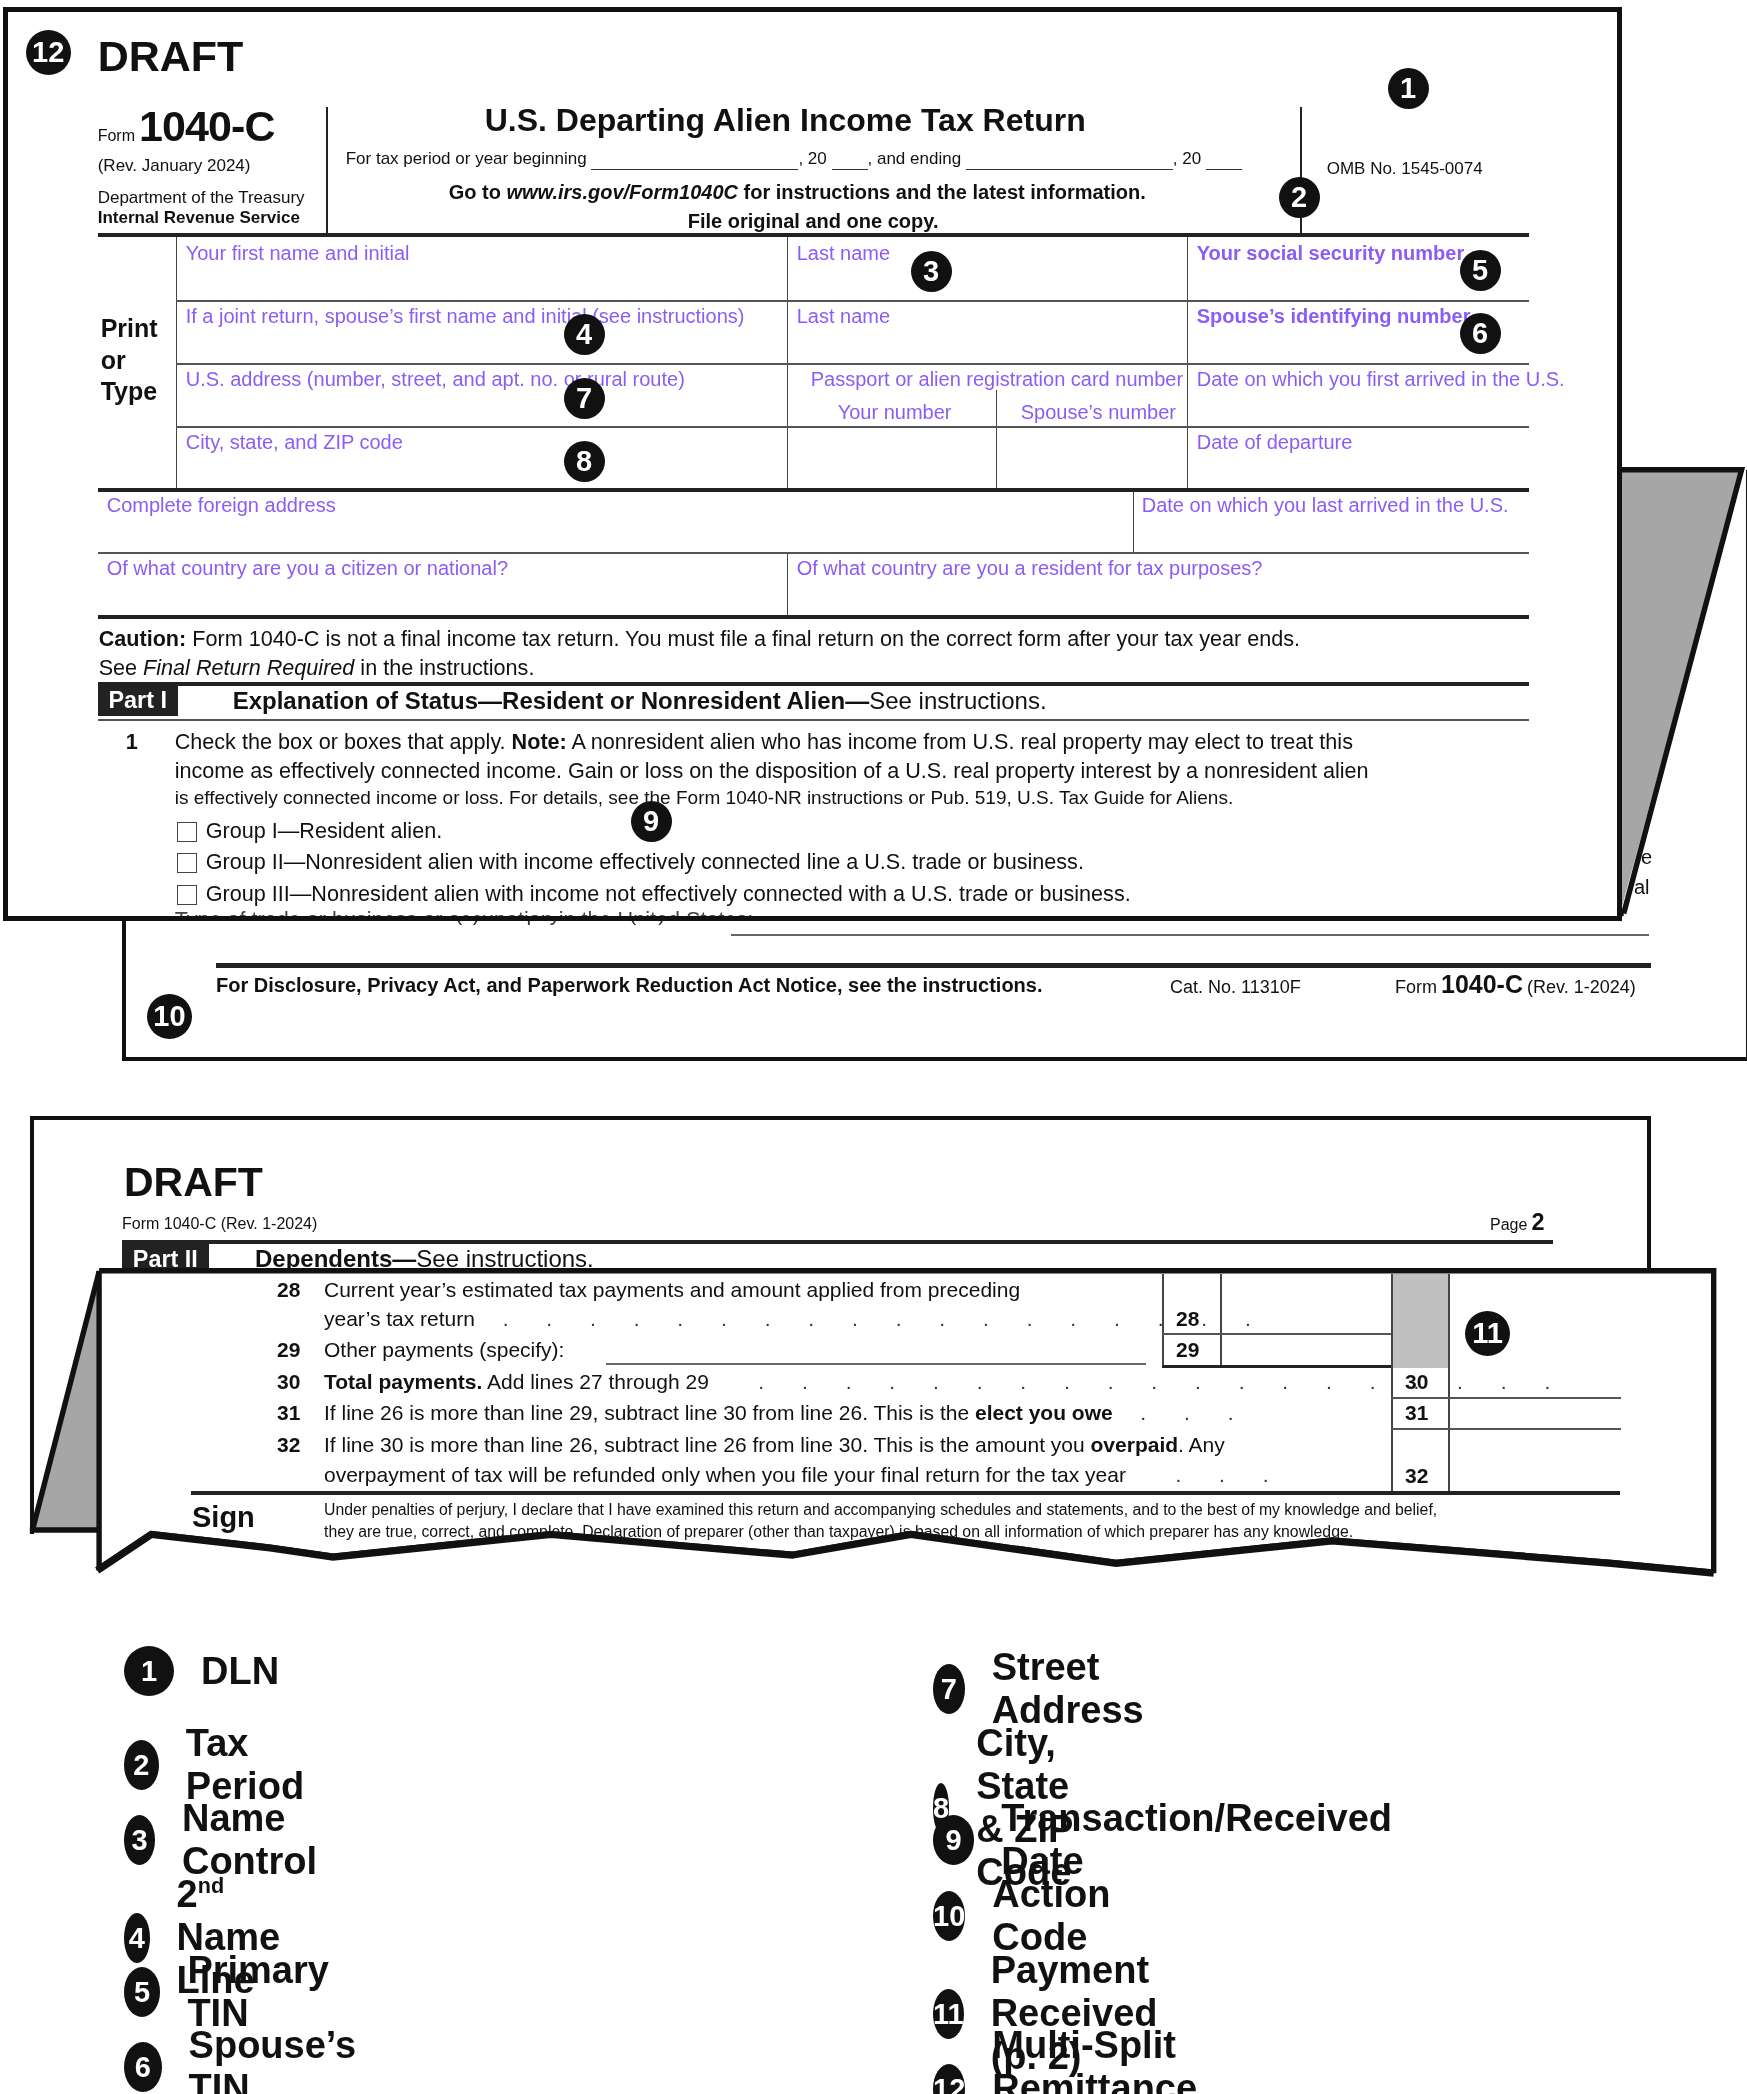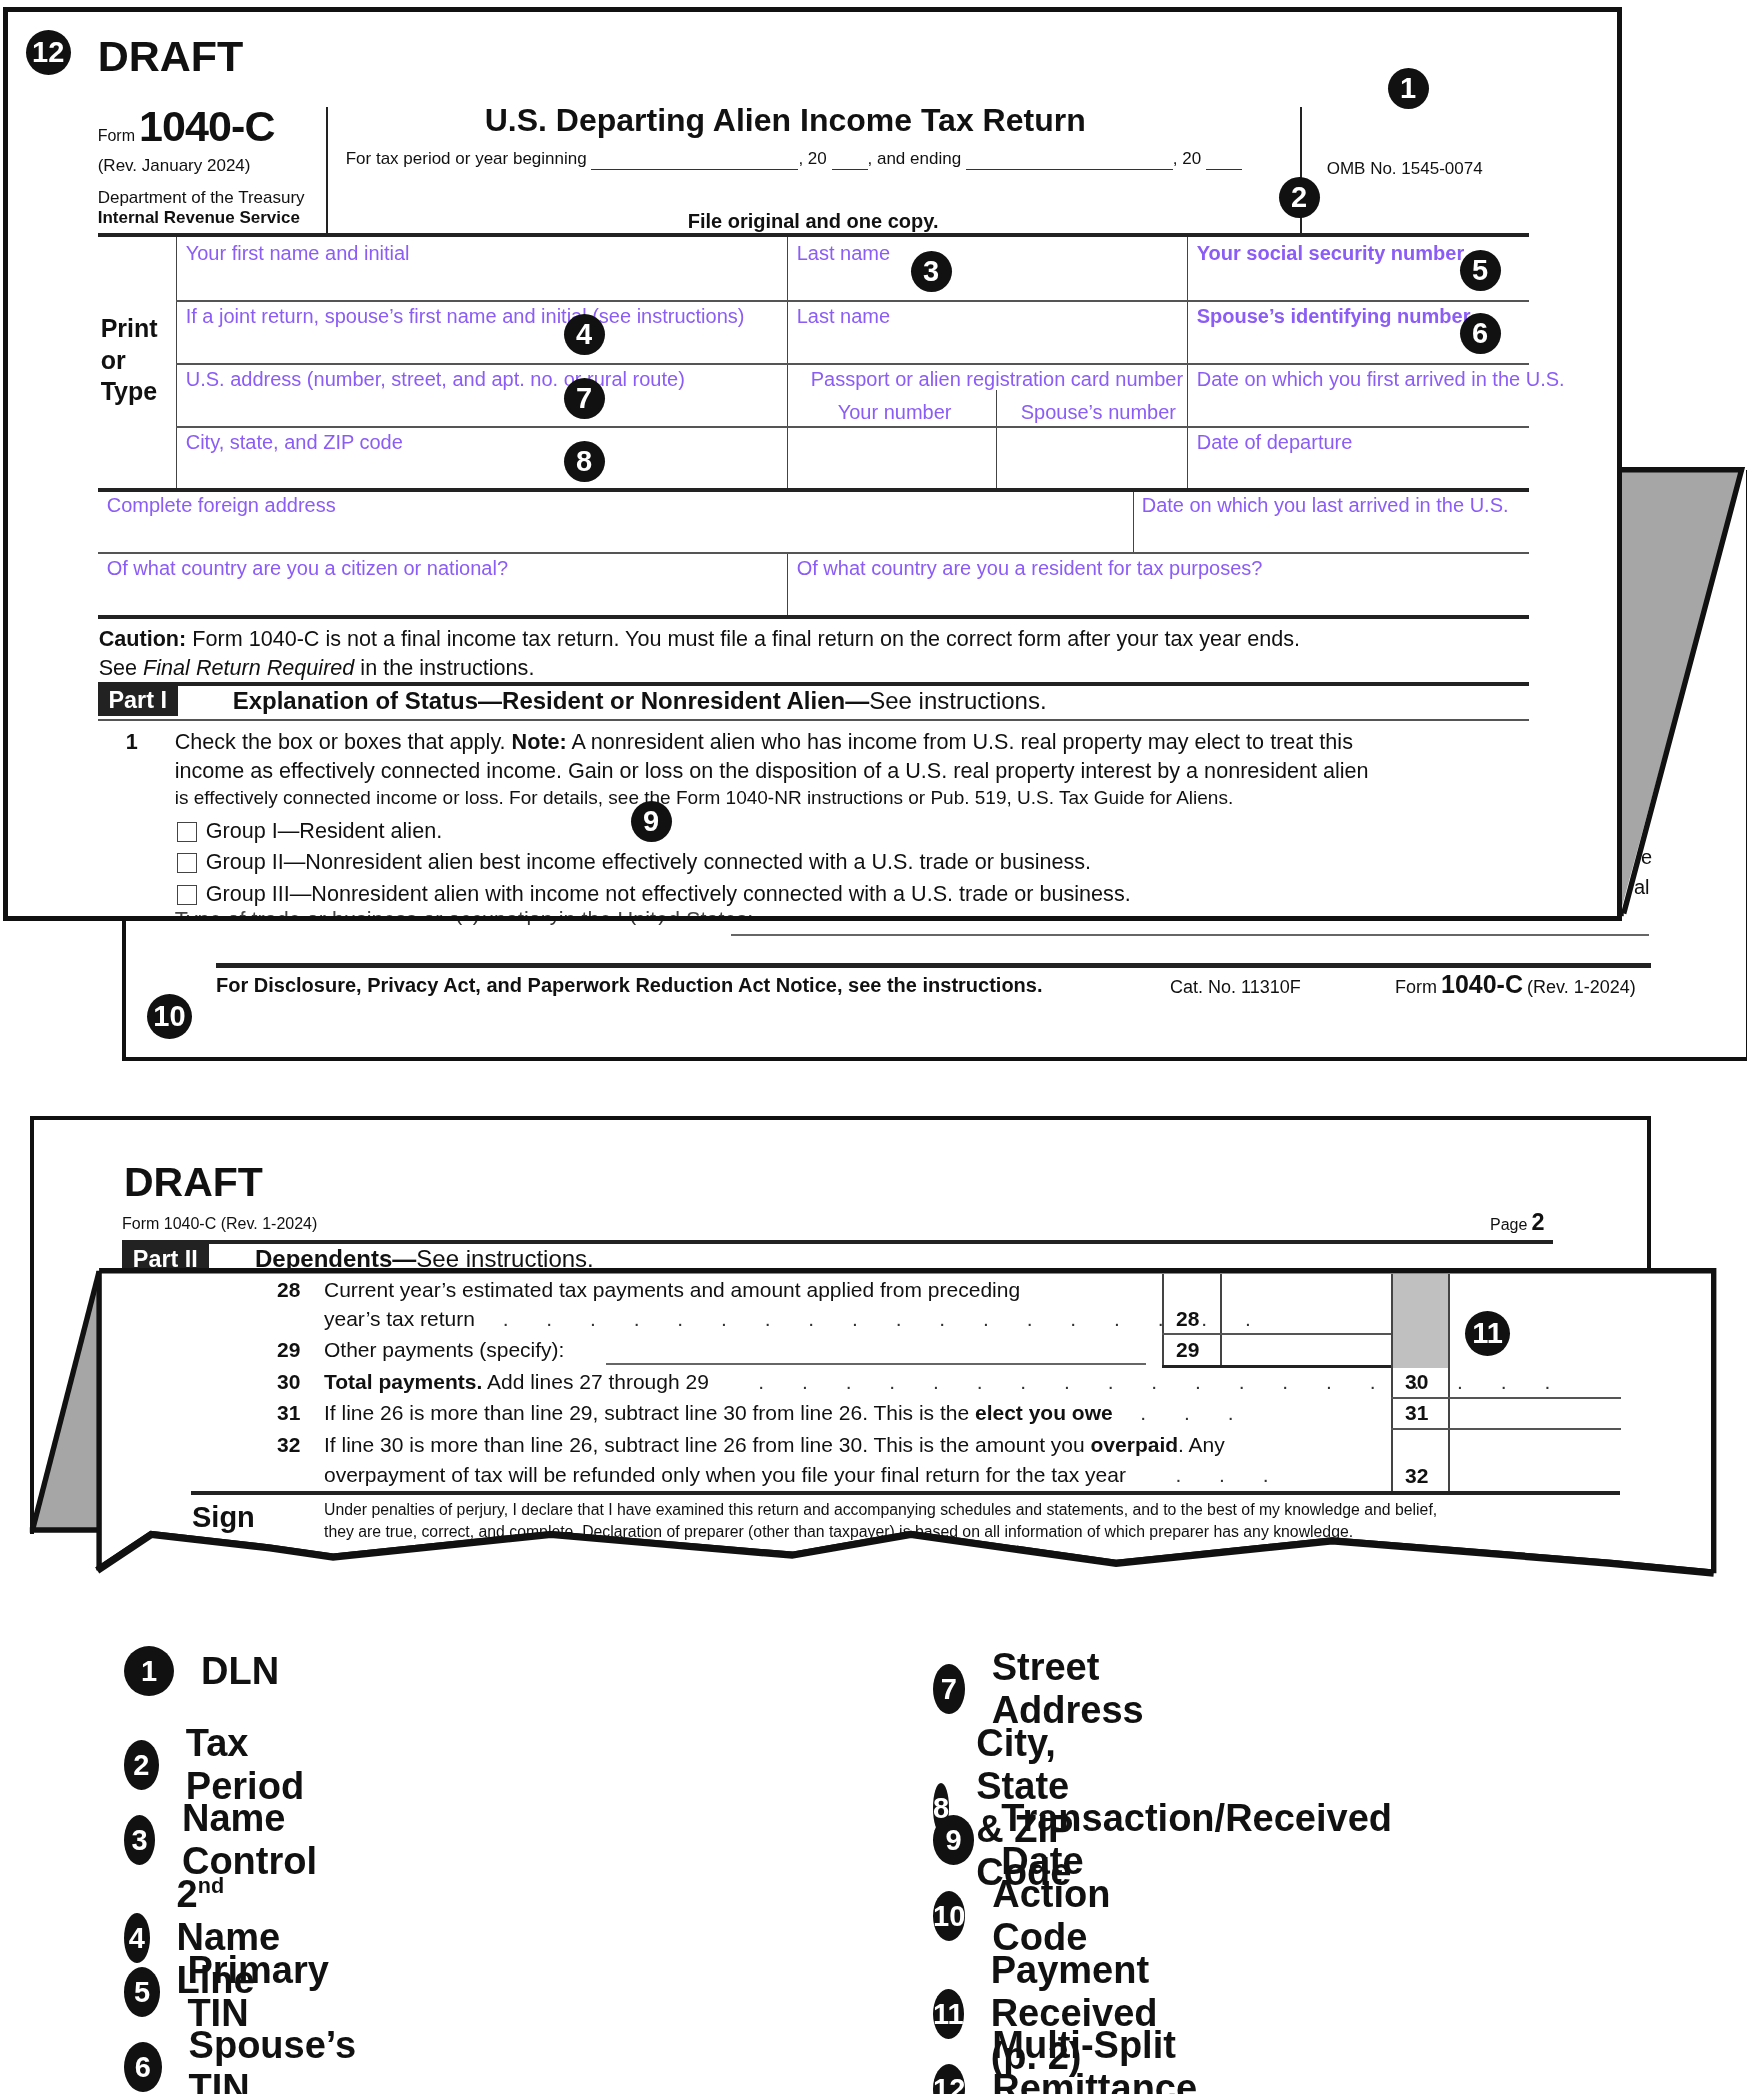--- a/index.html
+++ b/index.html
@@ -57,20 +57,23 @@
   <div class="vline" style="left:318px;top:95px;height:126px;background:#222;width:2.7px;"></div>
 
   <div class="t" style="left:477px;top:90px;font-size:32px;font-weight:bold;">U.S. Departing Alien Income Tax Return</div>
   <div class="t" style="left:338px;top:137px;font-size:17px;">
     <span>For tax period or year beginning</span>
     <span style="display:inline-block;width:207px;border-bottom:0.9px solid #333;">&nbsp;</span><span>, 20</span>
     <span style="display:inline-block;width:36px;border-bottom:0.9px solid #333;">&nbsp;</span><span>, and ending</span>
     <span style="display:inline-block;width:207px;border-bottom:0.9px solid #333;">&nbsp;</span><span>, 20</span>
     <span style="display:inline-block;width:36px;border-bottom:0.9px solid #333;">&nbsp;</span>
   </div>
+  <div class="t" style="left:441px;top:169px;font-size:20px;font-weight:bold;">
+    <span>Go to </span><i>www.irs.gov/Form1040C</i><span> for instructions and the latest information.</span>
+  </div>
   <div class="t" style="left:680px;top:198px;font-size:20px;font-weight:bold;">File original and one copy.</div>
   <div class="vline" style="left:1292px;top:95px;height:126px;background:#222;width:2.7px;"></div>
   <div class="t" style="left:1319px;top:147px;font-size:17px;">OMB No. 1545-0074</div>
   <div class="badge" style="left:1380px;top:56px;">1</div>
   <div class="badge" style="left:1271px;top:165px;">2</div>
 
   <div class="hline" style="left:90px;top:221px;width:1431px;height:3.6px;"></div>
   <div class="t" style="left:93px;top:301px;font-size:25px;font-weight:bold;line-height:31.5px;white-space:normal;">
     <div>Print</div>
     <div>or</div>
@@ -134,21 +137,21 @@
   <div class="t" style="left:167px;top:717px;font-size:21.6px;">
     <span>Check the box or boxes that apply. </span><b>Note:</b><span> A nonresident alien who has income from U.S. real property may elect to treat this</span>
   </div>
   <div class="t" style="left:167px;top:746px;font-size:21.6px;">income as effectively connected income. Gain or loss on the disposition of a U.S. real property interest by a nonresident alien</div>
   <div class="t" style="left:167px;top:775px;font-size:19px;">is effectively connected income or loss. For details, see the Form 1040-NR instructions or Pub. 519, U.S. Tax Guide for Aliens.</div>
 
   <div class="t" style="left:169px;top:806px;font-size:21.6px;">
     <span class="cb"></span><span>Group I—Resident alien.</span>
   </div>
   <div class="t" style="left:169px;top:837px;font-size:21.6px;">
-    <span class="cb"></span><span>Group II—Nonresident alien best income effectively connected with a U.S. trade or business.</span>
+    <span class="cb"></span><span>Group II—Nonresident alien with income effectively connected line a U.S. trade or business.</span>
   </div>
   <div class="t" style="left:169px;top:869px;font-size:21.6px;">
     <span class="cb"></span><span>Group III—Nonresident alien with income not effectively connected with a U.S. trade or business.</span>
   </div>
   <div class="t" style="left:167px;top:895px;font-size:21.6px;color:#444;">Type of trade or business or occupation in the United States:</div>
   <div class="badge" style="left:623px;top:789px;">9</div>
 </div>
 
 <div class="abs" style="left:30px;top:1116px;width:1613px;height:414px;border:4.5px solid #111;border-bottom:none;background:#fff;z-index:1;"></div>
 <div class="t" style="left:124px;top:1159px;font-size:41px;font-weight:bold;z-index:2;">DRAFT</div>

